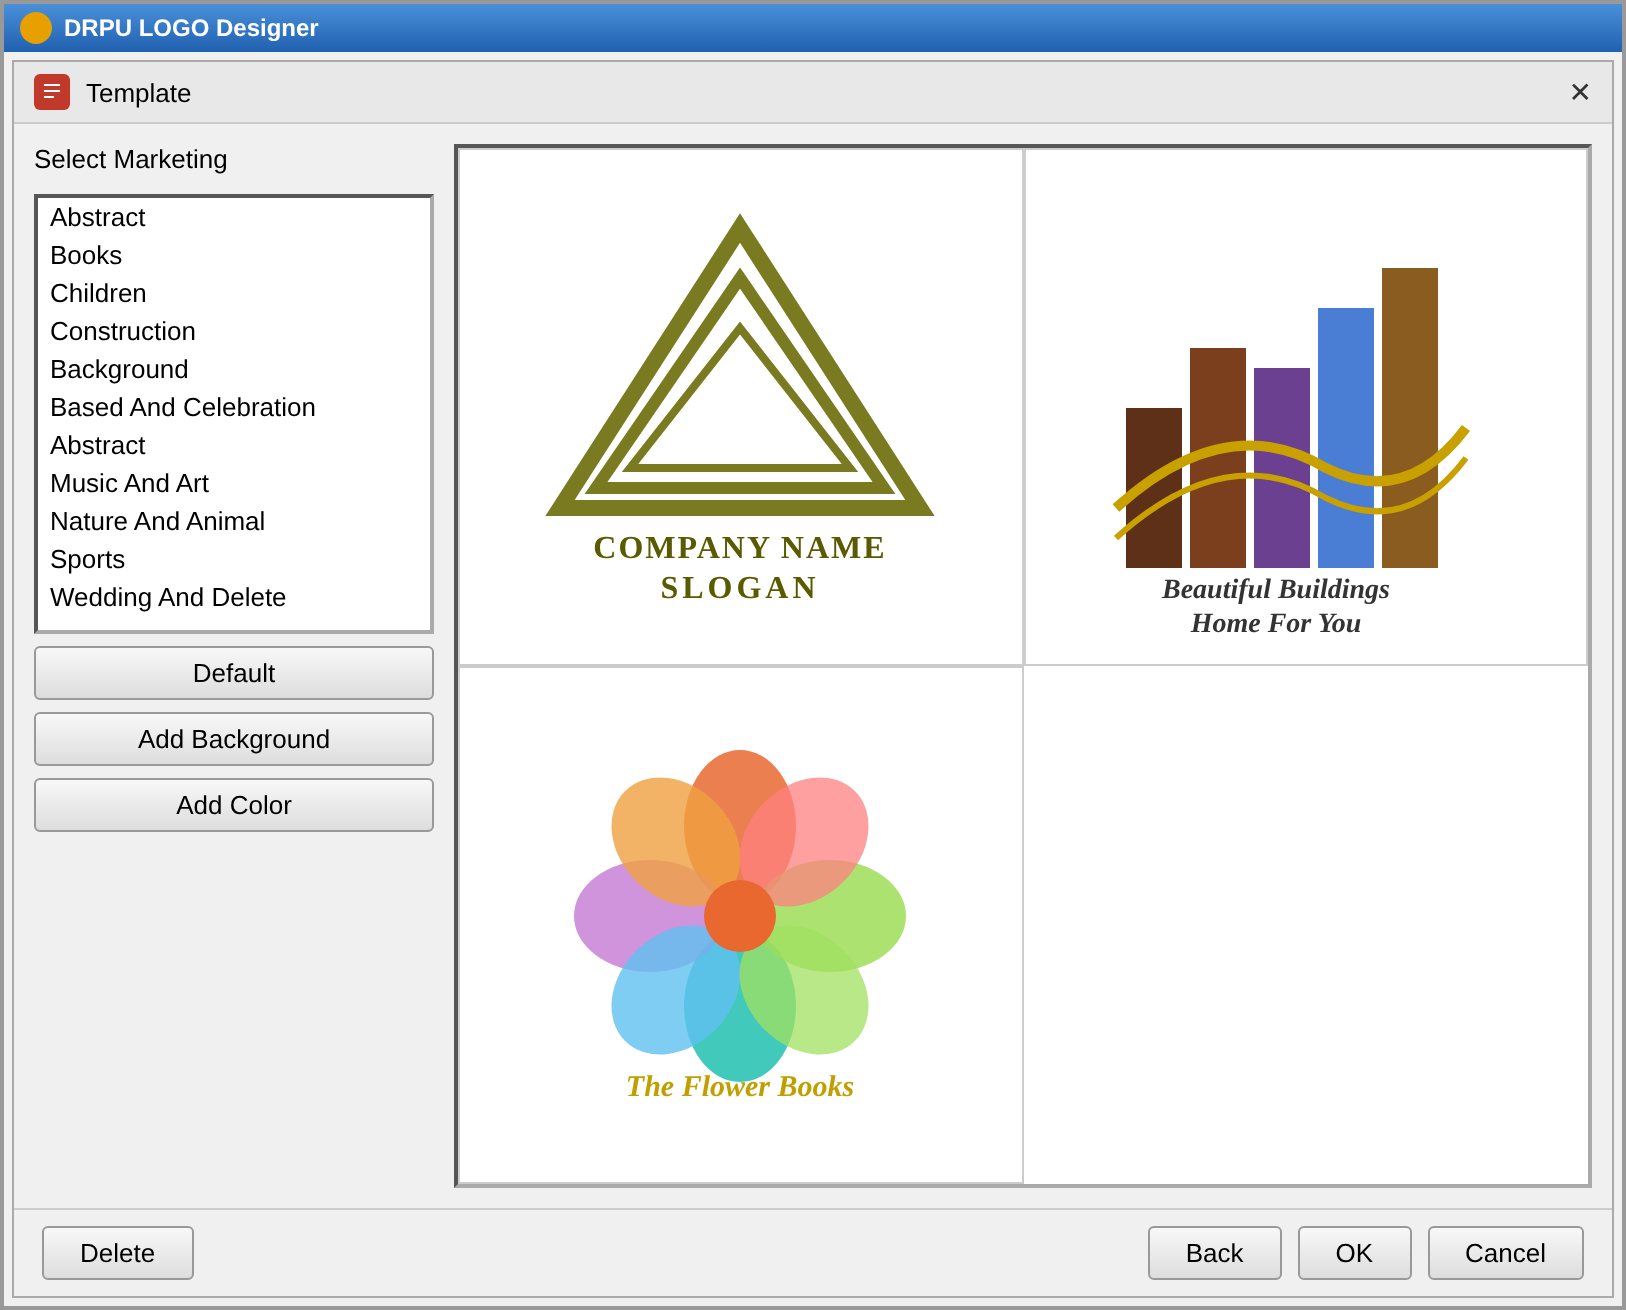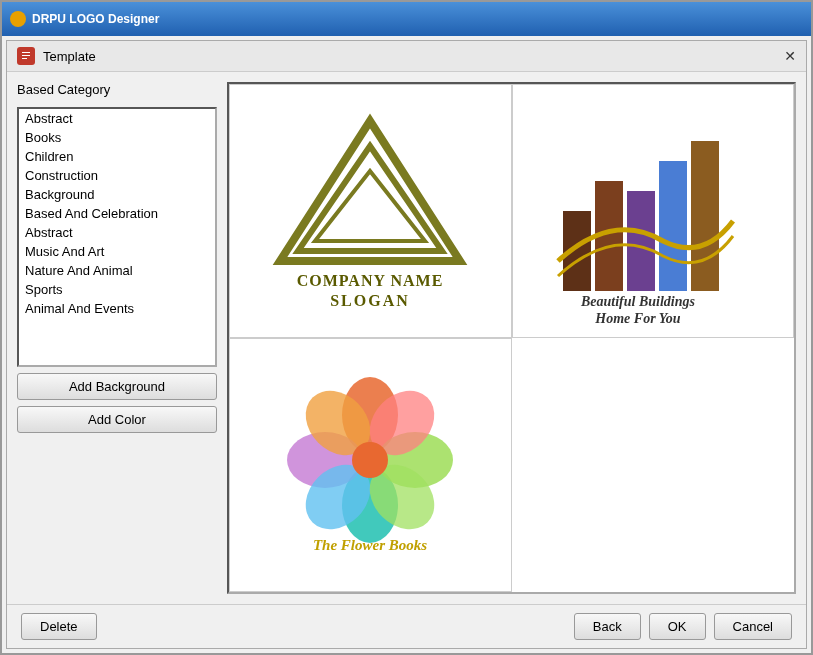--- a/index.html
+++ b/index.html
@@ -21,21 +21,21 @@
       flex-direction: column;
       box-shadow: 2px 2px 8px rgba(0,0,0,0.4);
     }
     .title-bar {
       background: linear-gradient(to bottom, #4a90d9, #2060b0);
       color: white;
       padding: 4px 8px;
       display: flex;
       align-items: center;
       justify-content: space-between;
-      height: 34px;
+      height: 24px;
     }
     .title-bar-left {
       display: flex;
       align-items: center;
       gap: 6px;
     }
     .title-bar-icon {
       width: 16px;
       height: 16px;
       background: #e8a000;
@@ -93,21 +93,21 @@
       flex-direction: column;
       gap: 6px;
     }
     .select-category-label {
       font-size: 13px;
       margin-bottom: 4px;
     }
     .category-list {
       border: 2px inset #aaa;
       background: white;
-      height: 260px;
+      height: 220px;
       overflow-y: auto;
     }
     .category-item {
       padding: 2px 6px;
       cursor: pointer;
       font-size: 13px;
       white-space: nowrap;
     }
     .category-item.selected {
       background: #0066cc;
@@ -190,36 +190,37 @@
             <rect x="2" y="8" width="5" height="1" fill="white"></rect>
           </svg>
       </div>
       <span class="dialog-title-text">Template</span>
       <span class="dialog-close">✕</span>
     </div>
 
     <div class="dialog-content">
 
       <div class="left-panel">
-        <div class="select-category-label">Based Category</div>
+        <div class="select-category-label">Select Marketing</div>
 
         <div class="category-list">
           <div class="category-item">Abstract</div>
           <div class="category-item">Books</div>
           <div class="category-item">Children</div>
           <div class="category-item">Construction</div>
           <div class="category-item">Background</div>
           <div class="category-item">Based And Celebration</div>
           <div class="category-item">Abstract</div>
           <div class="category-item">Music And Art</div>
           <div class="category-item">Nature And Animal</div>
           <div class="category-item">Sports</div>
-          <div class="category-item">Animal And Events</div>
-        </div>
-
+          <div class="category-item">Wedding And Delete</div>
+        </div>
+
+        <button class="btn">Default</button>
         <button class="btn">Add Background</button>
         <button class="btn">Add Color</button>
       </div>
 
       <div class="right-panel">
 
         <div class="template-cell">
           <svg width="240" height="240" viewBox="0 0 240 240" xmlns="http://www.w3.org/2000/svg">
 
             <polygon points="120,30 210,170 30,170" fill="none" stroke="#7a7a20" stroke-width="8"></polygon>

